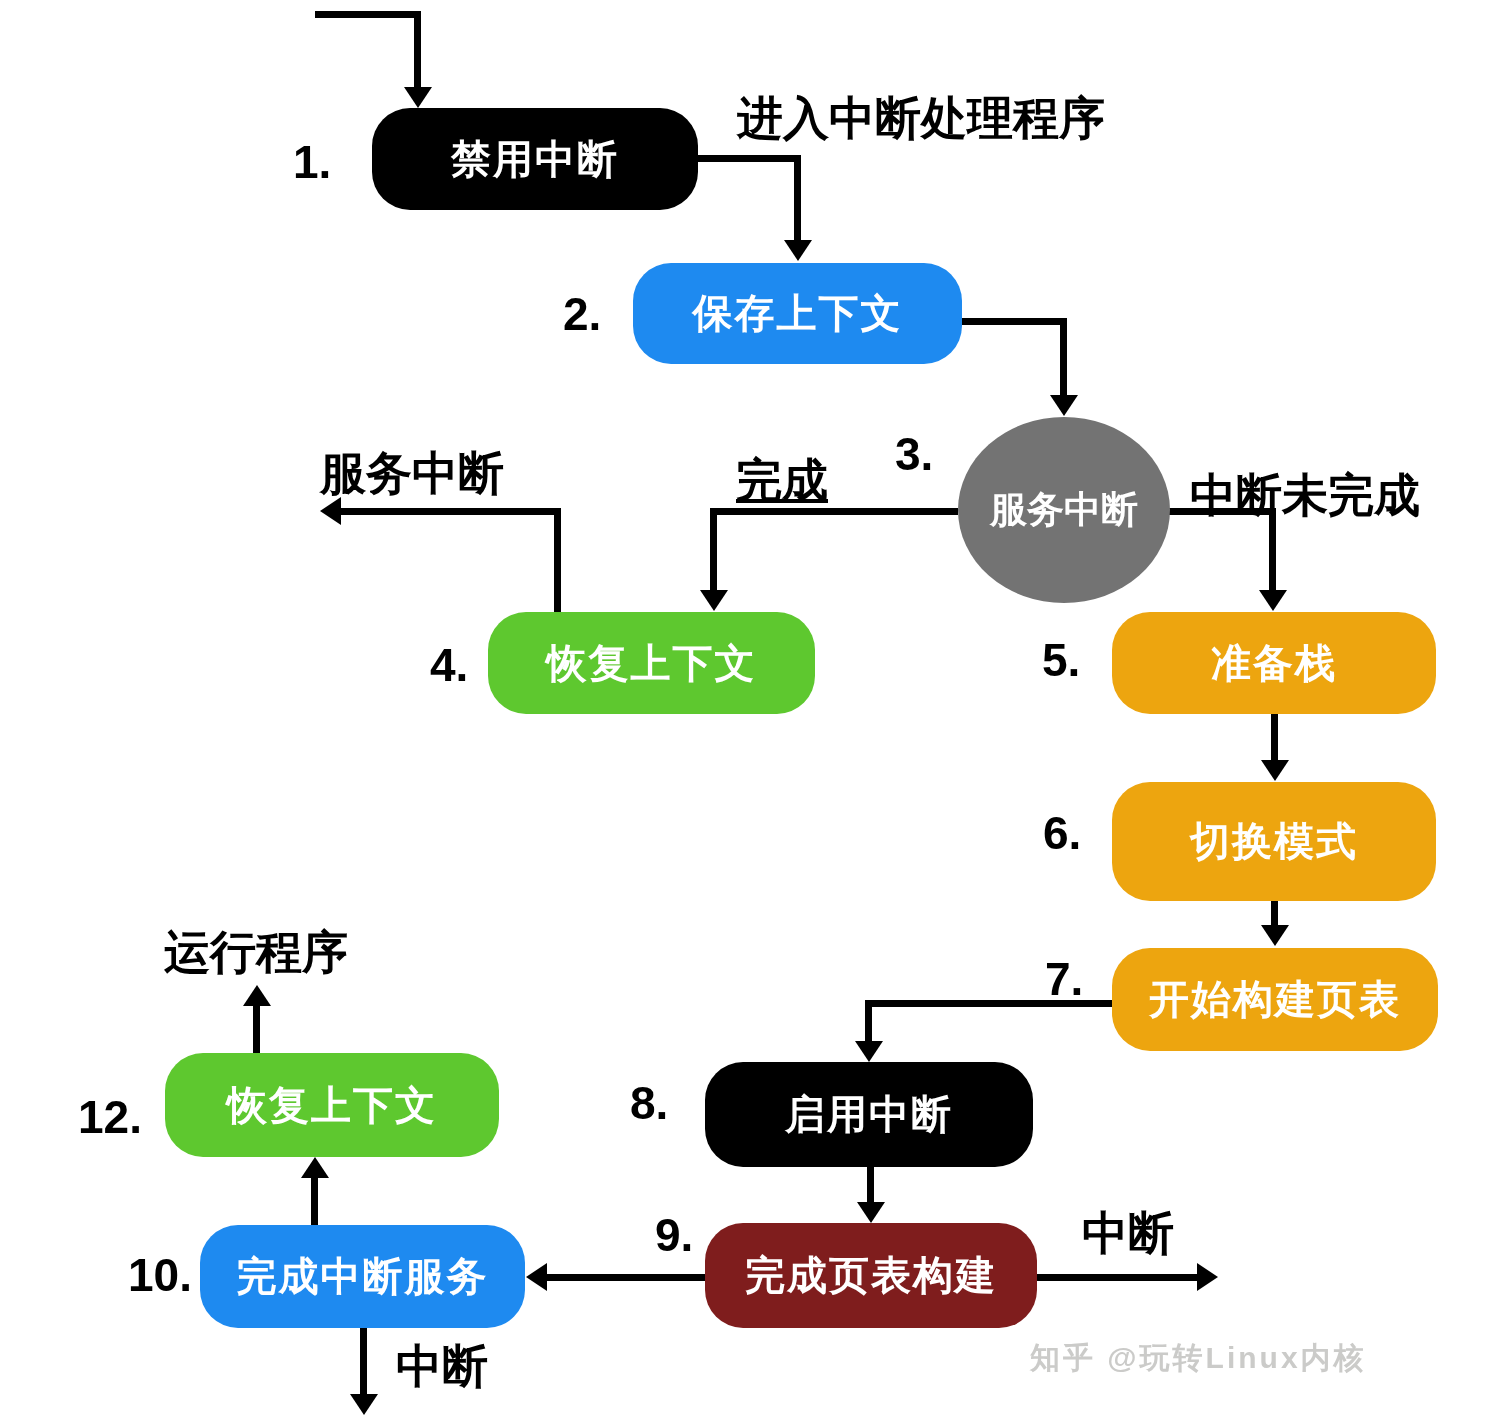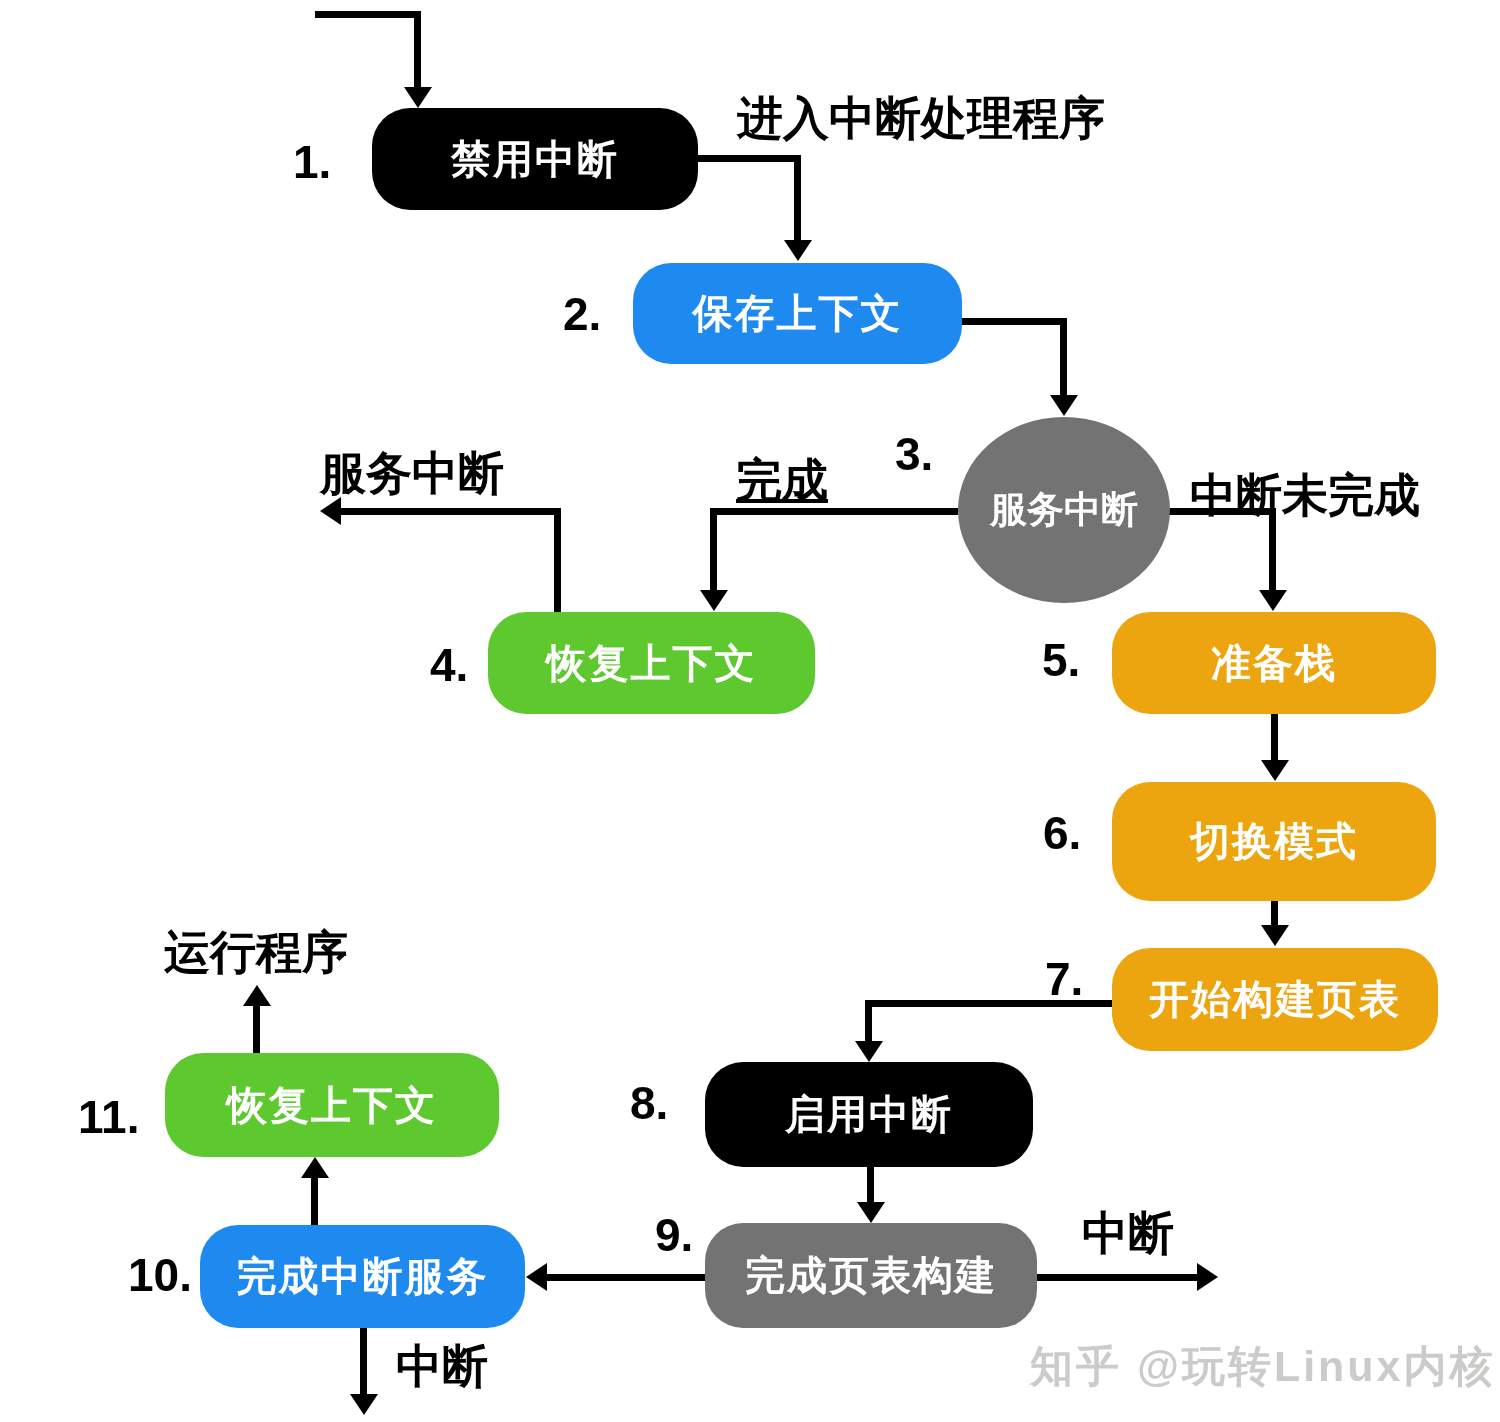--- a/index.html
+++ b/index.html
@@ -16,21 +16,21 @@
   .line { position:absolute; background:#000000; }
   .arr { position:absolute; width:0; height:0; }
   .arr-down  { border-left:14px solid transparent; border-right:14px solid transparent; border-top:21px solid #000; }
   .arr-up    { border-left:14px solid transparent; border-right:14px solid transparent; border-bottom:21px solid #000; }
   .arr-left  { border-top:14px solid transparent; border-bottom:14px solid transparent; border-right:21px solid #000; }
   .arr-right { border-top:14px solid transparent; border-bottom:14px solid transparent; border-left:21px solid #000; }
   .elabel, .num {
     position:absolute; color:#000000; font-weight:bold; font-size:46px; white-space:nowrap;
   }
   .watermark {
-    position:absolute; left:1030px; top:1338px; font-size:43px; font-weight:bold;
+    position:absolute; left:1030px; top:1338px; font-size:30px; font-weight:bold;
     color:#cbcbc9; letter-spacing:3px; white-space:nowrap;
     text-shadow:1px 1px 0 #ffffff;
   }
 </style>
 </head>
 <body>
 
 <div id="canvas">
 
   <div class="line" style="left:315px; top:11px; width:106px; height:7px;"></div>
@@ -110,21 +110,21 @@
   </div>
 
   <div class="node" style="left: 1112px; top: 948px; width: 326px; height: 103px; background: rgb(237, 165, 15);">
     <span>开始构建页表</span>
   </div>
 
   <div class="node" style="left: 705px; top: 1062px; width: 328px; height: 105px; background: rgb(0, 0, 0); font-family: Liberation Serif, serif;">
     <span>启用中断</span>
   </div>
 
-  <div class="node" style="left: 705px; top: 1223px; width: 332px; height: 105px; background: #737373;">
+  <div class="node" style="left: 705px; top: 1223px; width: 332px; height: 105px; background: #7f1d1d;">
     <span>完成页表构建</span>
   </div>
 
   <div class="node" style="left: 200px; top: 1225px; width: 325px; height: 103px; background: rgb(30, 138, 240);">
     <span>完成中断服务</span>
   </div>
 
   <div class="node" style="left: 165px; top: 1053px; width: 334px; height: 104px; background: rgb(94, 200, 47);">
     <span>恢复上下文</span>
   </div>
@@ -132,21 +132,21 @@
   <div class="num" style="left:293px;  top:135px;">1.</div>
   <div class="num" style="left:563px;  top:287px;">2.</div>
   <div class="num" style="left:895px;  top:427px;">3.</div>
   <div class="num" style="left:430px;  top:638px;">4.</div>
   <div class="num" style="left:1042px; top:633px;">5.</div>
   <div class="num" style="left:1043px; top:806px;">6.</div>
   <div class="num" style="left:1045px; top:952px;">7.</div>
   <div class="num" style="left:630px;  top:1076px;">8.</div>
   <div class="num" style="left:655px;  top:1208px;">9.</div>
   <div class="num" style="left:128px;  top:1248px;">10.</div>
-  <div class="num" style="left:78px;   top:1090px;">11.</div>
+  <div class="num" style="left:78px;   top:1090px;">12.</div>
 
   <div class="elabel" style="left:737px;  top:88px;">进入中断处理程序</div>
   <div class="elabel" style="left:320px;  top:443px;">服务中断</div>
   <div class="elabel" style="left:736px;  top:450px;text-decoration:underline;">完成</div>
   <div class="elabel" style="left:1190px; top:443px;margin-top:22px;">中断未完成</div>
   <div class="elabel" style="left:164px;  top:922px;">运行程序</div>
   <div class="elabel" style="left:1082px; top:1203px;">中断</div>
   <div class="elabel" style="left:396px;  top:1336px;">中断</div>
 
   <div class="watermark">知乎 @玩转Linux内核</div>

